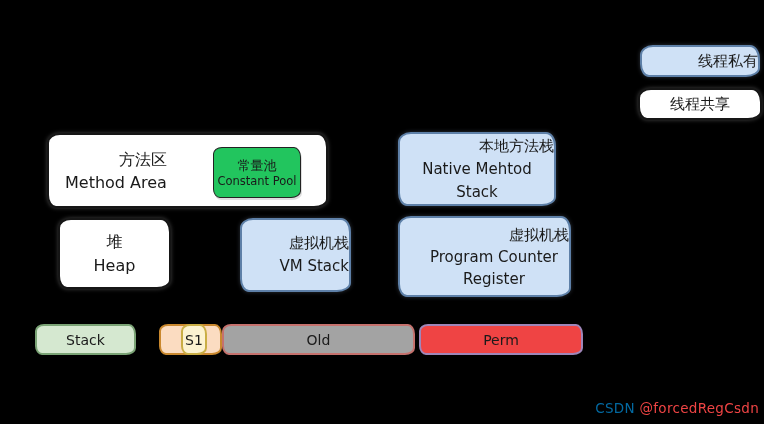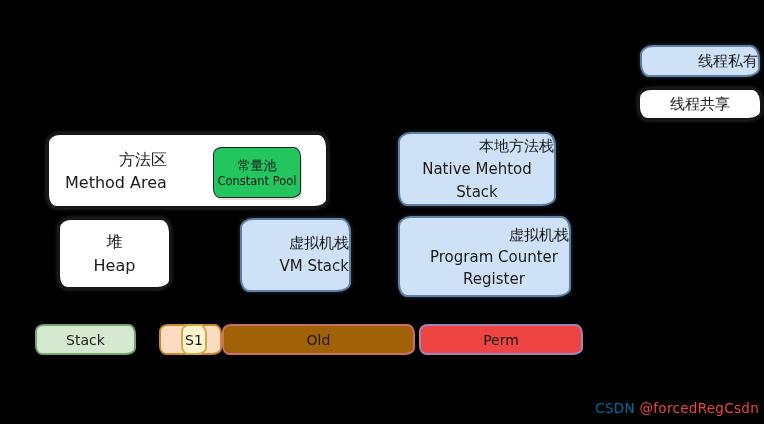--- a/index.html
+++ b/index.html
@@ -30,21 +30,21 @@
   .vm-stack{left:240px;top:218px;width:111px;height:74px;font-size:15px;line-height:23px;}
   .native-stack{left:398px;top:132px;width:158px;height:74px;font-size:15px;line-height:23px;}
   .pc-register{left:398px;top:216px;width:173px;height:81px;font-size:15px;line-height:22px;}
   .pc-register .en{max-width:150px;}
 
   .seg{position:absolute;top:324px;height:31px;box-sizing:border-box;border:2px solid;
        display:flex;align-items:center;justify-content:center;font-size:14px;}
   .seg-eden{left:35px;width:101px;background:#d5e8d0;border-color:#7aa375;}
   .seg-s0{left:123px;width:63px;background:#fbdcc1;border-color:#c9882e;margin-left:36px;}
   .seg-s1{left:181px;width:26px;background:#fcf3d1;border-color:#c9ae45;}
-  .seg-old{left:222px;width:193px;background:#a16207;border-color:#c5716d;text-align:center;}
+  .seg-old{left:222px;width:193px;background:#a3a3a3;border-color:#c5716d;text-align:center;}
   .seg-perm{left:419px;width:164px;background:#ef4444;border-color:#9f86b9;}
 
   .watermark{position:absolute;right:5px;top:400px;font-size:13.5px;letter-spacing:.3px;}
   .watermark .brand{color:#0369a1;margin-left:44px;}
   .watermark .user{color:#ef4444;}
 </style>
 </head>
 <body>
 
 <div class="stage">

